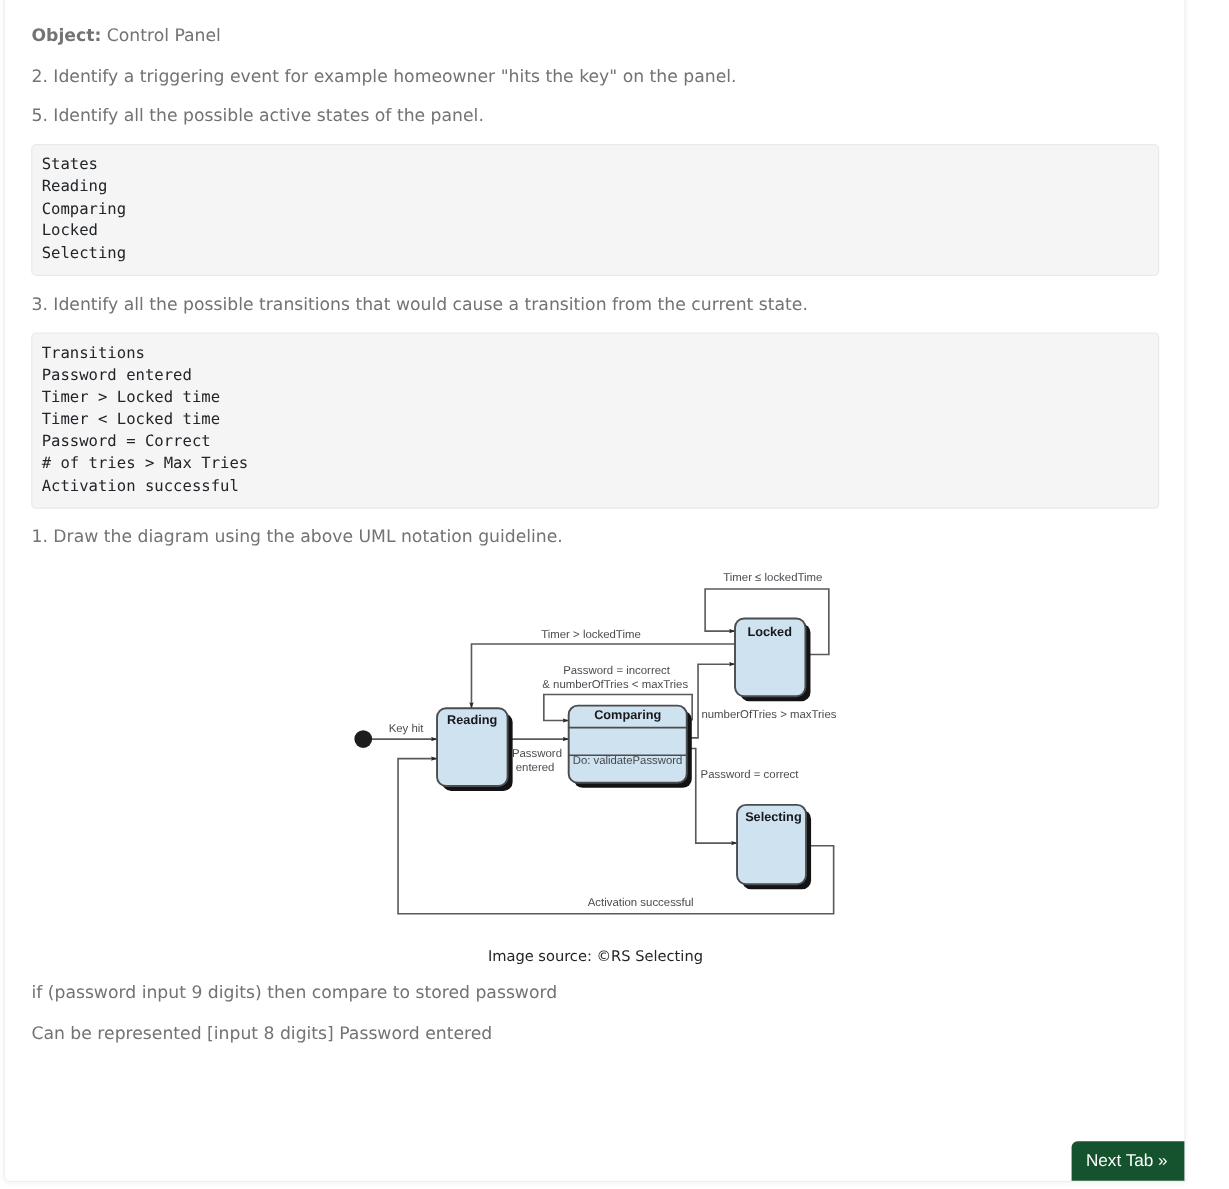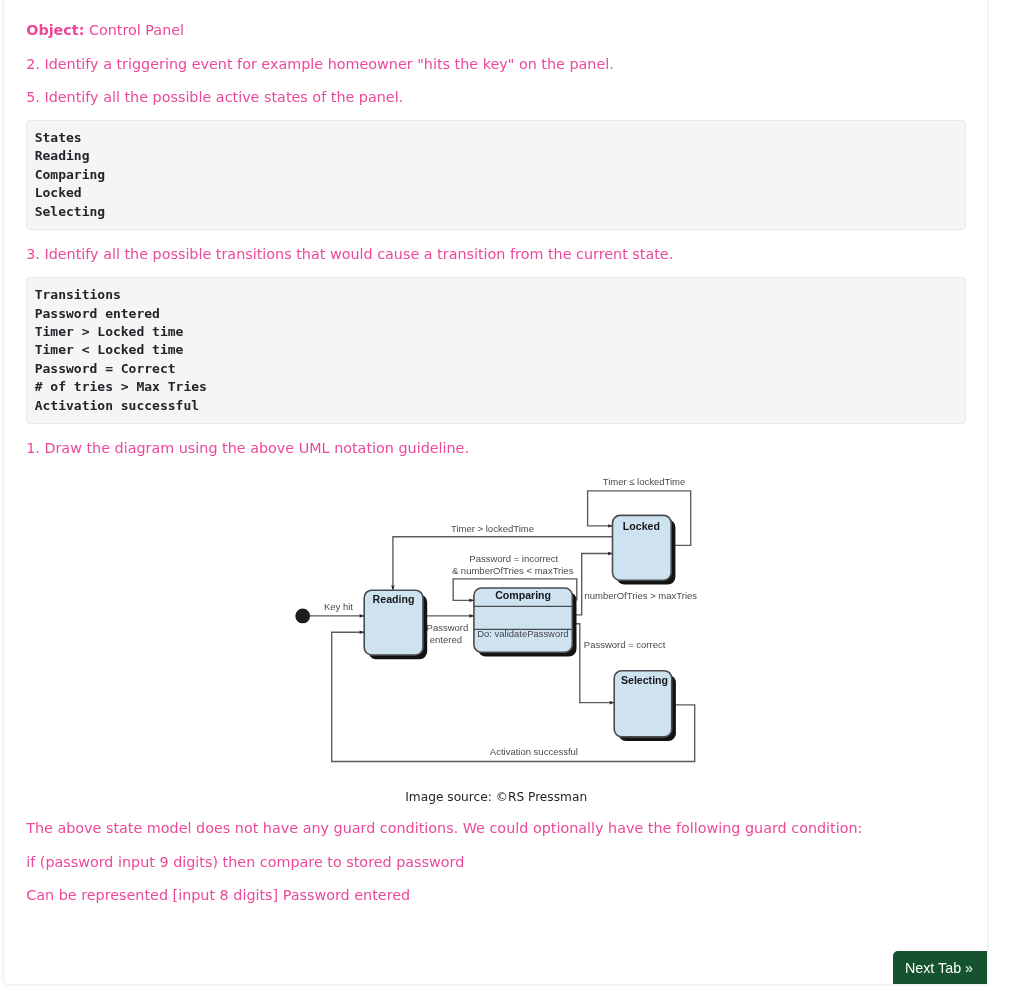--- a/index.html
+++ b/index.html
@@ -15,26 +15,26 @@
   .card {
     position:absolute; left:2.6px; top:-44px; width:985px; height:1028.5px;
     background:#ffffff;
     border:1.6px solid #efefef;
     border-radius:5px 5px 0px 5px;
     box-sizing:border-box;
     overflow:hidden;
     box-shadow:0 1px 5px rgba(0,0,0,0.045);
   }
   .card-body { position:absolute; left:22.6px; top:61.2px; width:940px; }
-  p.para { margin:0 0 9.4px 0; font-size:14.35px; line-height:24.1px; color:#ec4899; white-space:nowrap; }
+  p.para { margin:0 0 9.4px 0; font-size:14.35px; line-height:24.1px; color:#737373; white-space:nowrap; }
   pre.code {
     margin:11.2px 0 12.3px 0; background:#f5f5f5; border:1px solid #e9e9e9; border-radius:4px;
     font-family:"DejaVu Sans Mono", monospace; font-size:13px; line-height:18.45px;
     padding:7.6px 7.5px; box-sizing:border-box;
-    color:#212529; white-space:pre;font-weight:bold;
+    color:#212529; white-space:pre;
   }
   .figure { position:relative; margin:0; height:346.8px; }
   svg.diagram { position:absolute; left:262.8px; top:-7.1px; }
   .caption { position:absolute; left:0; top:320.9px; width:940px; text-align:center;
              font-size:12.2px; line-height:1; color:#212529; }
   .btn-next {
     position:absolute; left:889.4px; top:994px; width:96px; height:35px;
     background:#14532d; color:#ffffff;
     font-size:14.3px; font-weight:normal; font-family:"Liberation Sans", sans-serif;
     border:none; border-radius:5px 0 0 0; padding:0 4px 0 0;
@@ -121,21 +121,20 @@
     <text x="429.8" y="675.8">entered</text>
     <text x="451.0" y="565.0">Timer &gt; lockedTime</text>
     <text x="602.7" y="517.5">Timer ≤ lockedTime</text>
     <text x="469.3" y="594.5">Password = incorrect</text>
     <text x="451.9" y="606.5">&amp; numberOfTries &lt; maxTries</text>
     <text x="584.5" y="631.6">numberOfTries &gt; maxTries</text>
     <text x="583.8" y="681.4">Password = correct</text>
     <text x="489.8" y="788.4">Activation successful</text>
   </g>
 </svg>
-        <div class="caption">Image source: ©RS Pressman</div>
+        <div class="caption">Image source: ©RS Selecting</div>
       </div>
-      <p class="para">The above state model does not have any guard conditions. We could optionally have the following guard condition:</p>
       <p class="para">if (password input 9 digits) then compare to stored password</p>
       <p class="para">Can be represented [input 8 digits] Password entered</p>
     </div>
     <button class="btn-next">Next Tab »</button>
   </div>
 </div>
 
 </body></html>

